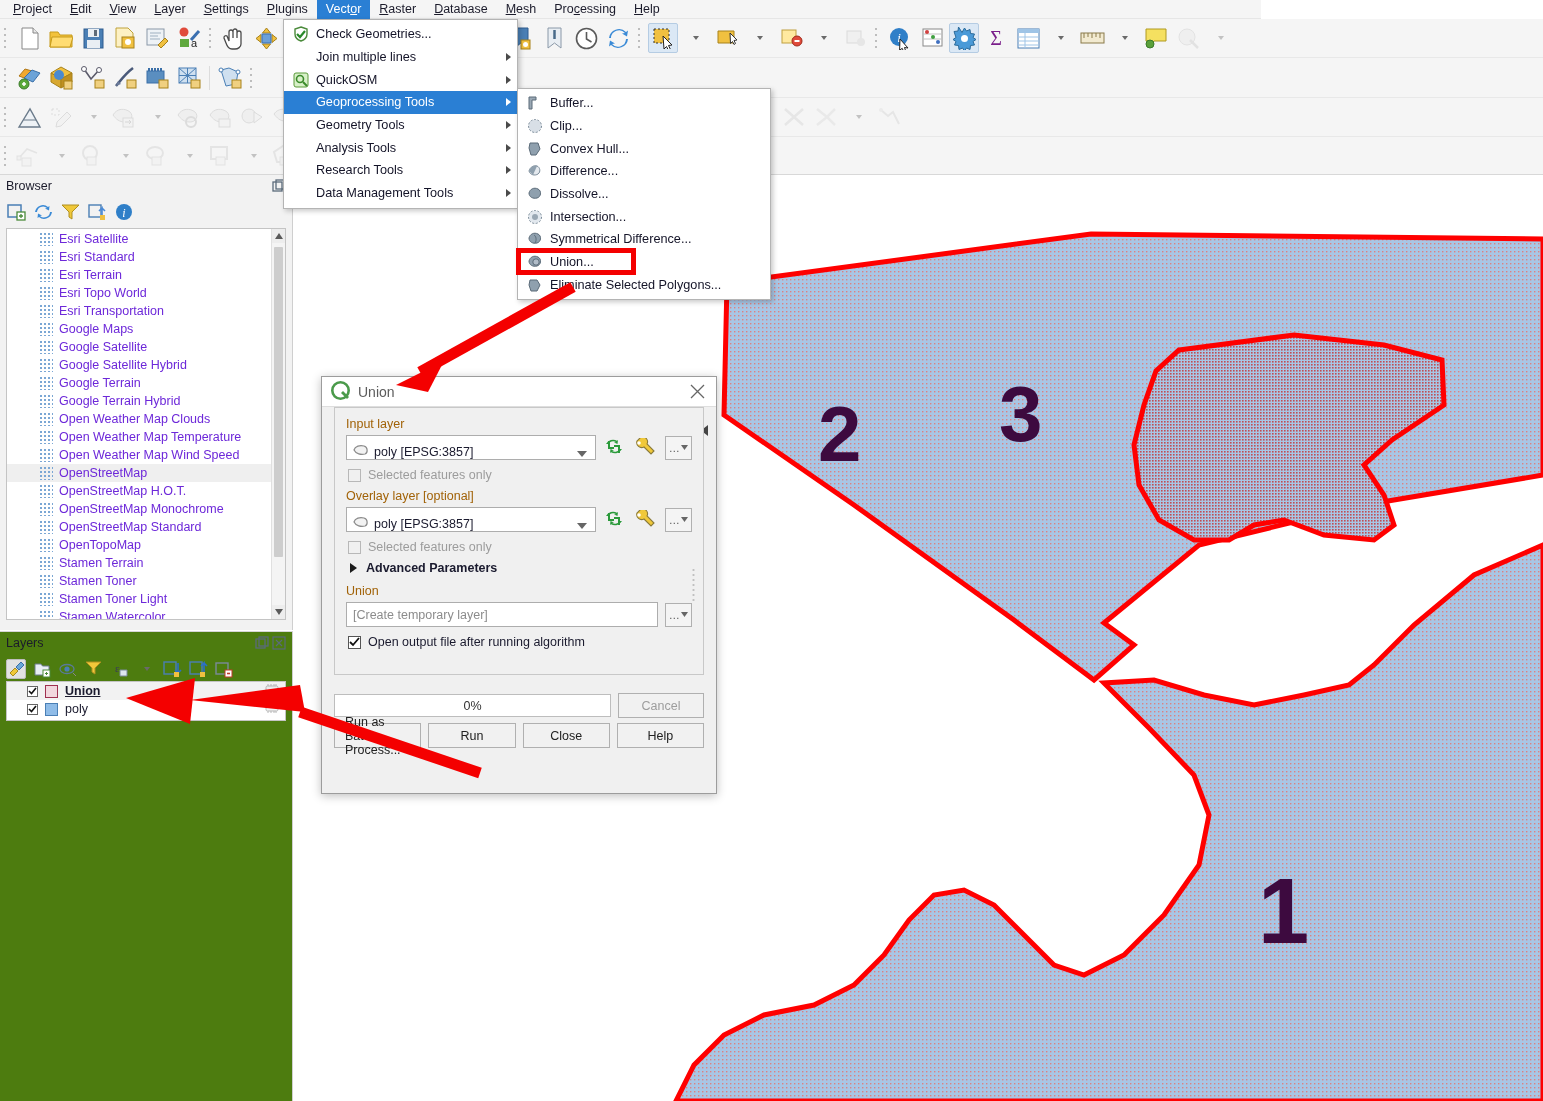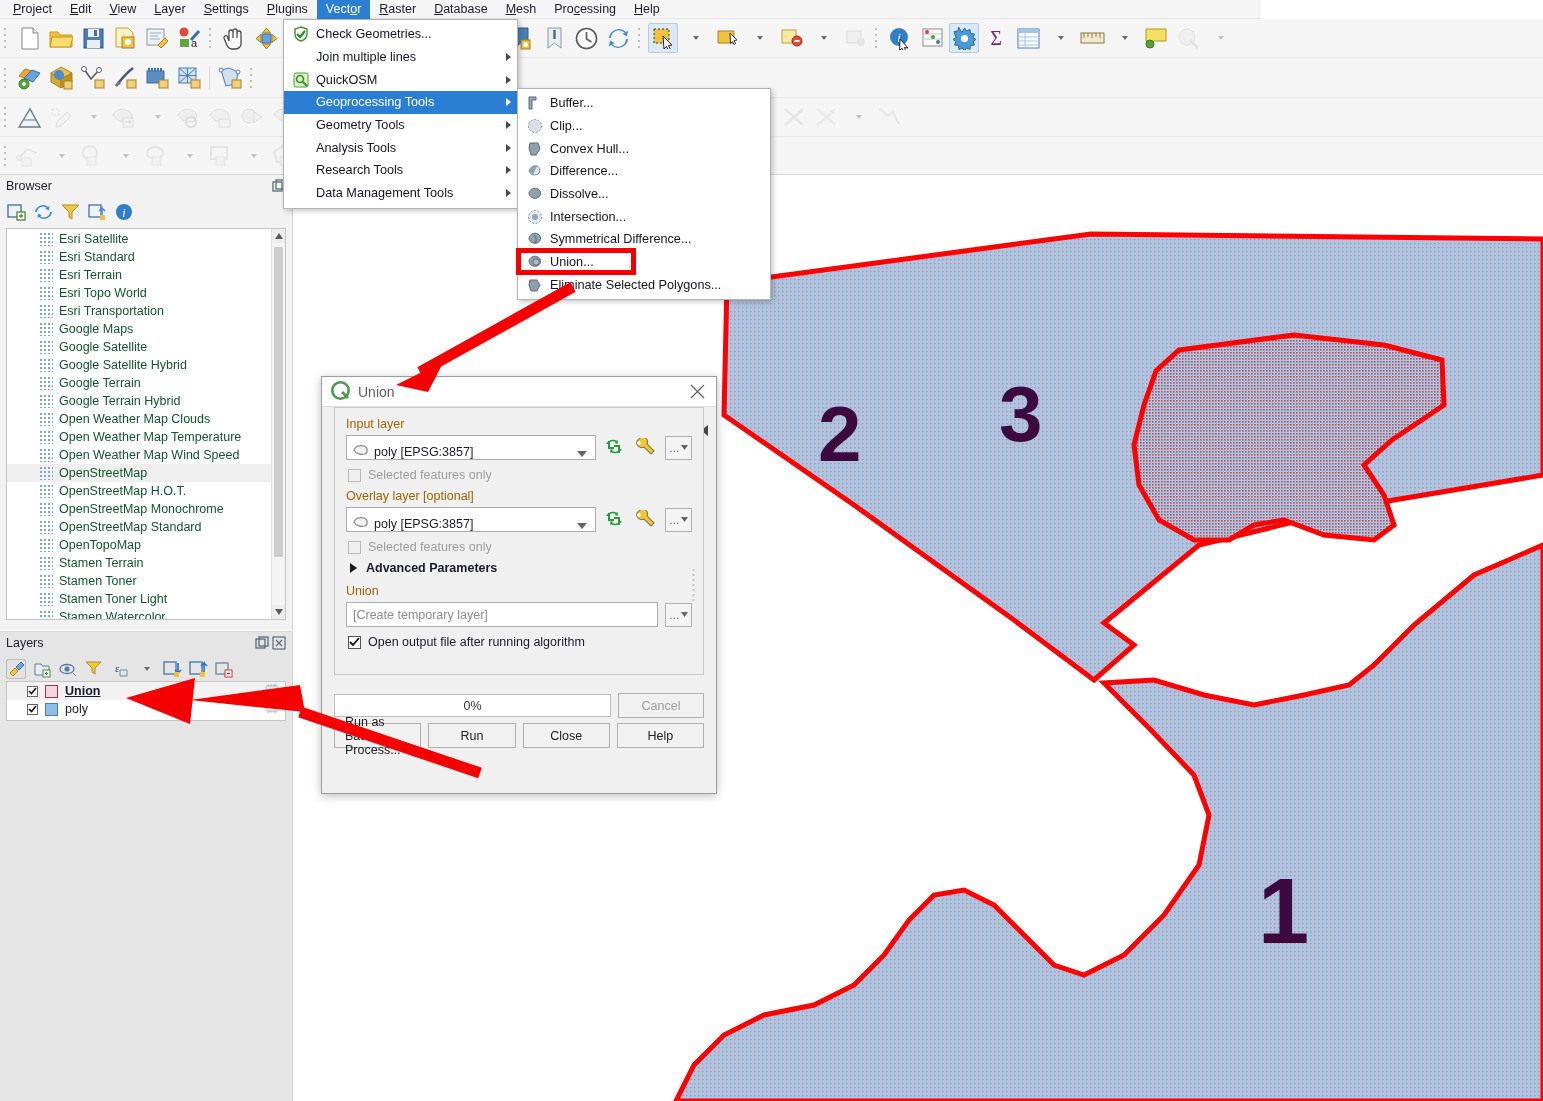--- a/index.html
+++ b/index.html
@@ -92,21 +92,21 @@
     height:30px; display:flex; align-items:center; padding-left:6px; gap:7px;
   }
   .ptool { width:20px; height:20px; display:flex; align-items:center; justify-content:center;}
   .tree {
     position:absolute; left:6px; right:6px; top:53px; bottom:10px;
     background:#fff; border:1px solid #c4c4c4; overflow:hidden;
   }
   .tree-inner { position:absolute; inset:0 14px 0 0; padding-top:1px;}
   .tnode {
     height:18px; display:flex; align-items:center; padding-left:33px;
-    font-size:12.5px; color:#14532d; white-space:nowrap;
+    font-size:12.5px; color:#6d28d9; white-space:nowrap;
   }
   .tnode.hl { background:#efefef; }
   .grid-ico {
     width:13px; height:13px; margin-right:6px; flex:0 0 auto;
     background-image:
       linear-gradient(#7ba7d4 0 0), linear-gradient(#7ba7d4 0 0), linear-gradient(#7ba7d4 0 0), linear-gradient(#7ba7d4 0 0),
       linear-gradient(#7ba7d4 0 0), linear-gradient(#7ba7d4 0 0), linear-gradient(#7ba7d4 0 0), linear-gradient(#7ba7d4 0 0),
       linear-gradient(#7ba7d4 0 0), linear-gradient(#7ba7d4 0 0), linear-gradient(#7ba7d4 0 0), linear-gradient(#7ba7d4 0 0),
       linear-gradient(#7ba7d4 0 0), linear-gradient(#7ba7d4 0 0), linear-gradient(#7ba7d4 0 0), linear-gradient(#7ba7d4 0 0);
     background-repeat:no-repeat;
@@ -119,21 +119,21 @@
   }
   .vscroll {
     position:absolute; right:0; top:0; bottom:0; width:14px; background:#f4f4f4;
     border-left:1px solid #e0e0e0;
   }
   .vscroll .arrbox { height:14px; display:flex;align-items:center;justify-content:center;background:#ededed;}
   .vscroll .thumb { position:absolute; background:#cdcdcd; left:2px; right:2px; border-radius:1px;}
 
   #layers-panel {
     position:absolute; left:0; top:631px; width:293px; height:470px;
-    background:#e5e5e5; border-right:1px solid #cfcfcf; border-top:1px solid #d6d6d6;
+    background:#4d7c0f; border-right:1px solid #cfcfcf; border-top:1px solid #d6d6d6;
   }
   .lyr-tree {
     position:absolute; left:6px; right:6px; top:49px; height:40px;
     background:#fff; border:1px solid #c4c4c4;
   }
   .lyr-row { height:18px; display:flex; align-items:center; padding-left:20px; font-size:12.5px;}
   .lyr-row.sel { background:#f2f2f2; }
   .cbx {
     width:11px;height:11px;border:1px solid #666;background:#fff;margin-right:7px;
     display:flex;align-items:center;justify-content:center;flex:0 0 auto;

